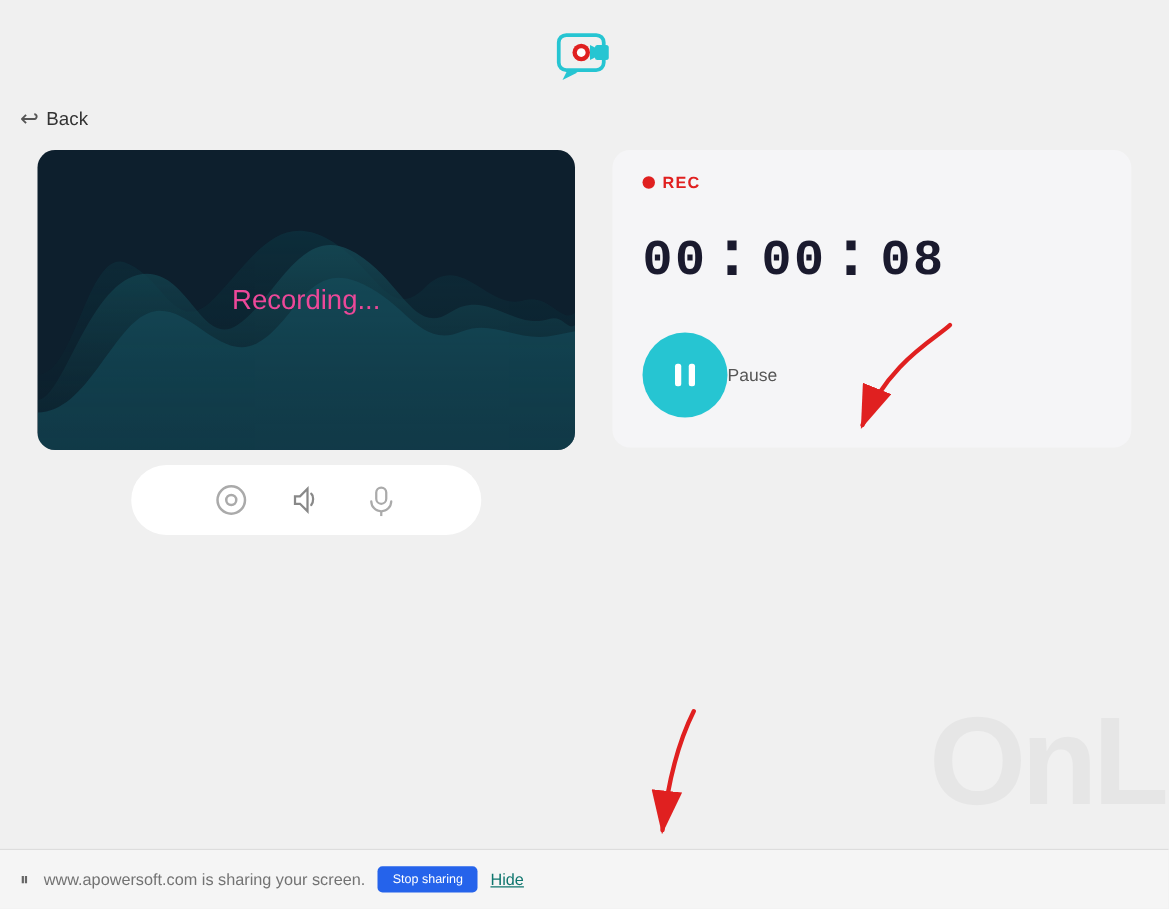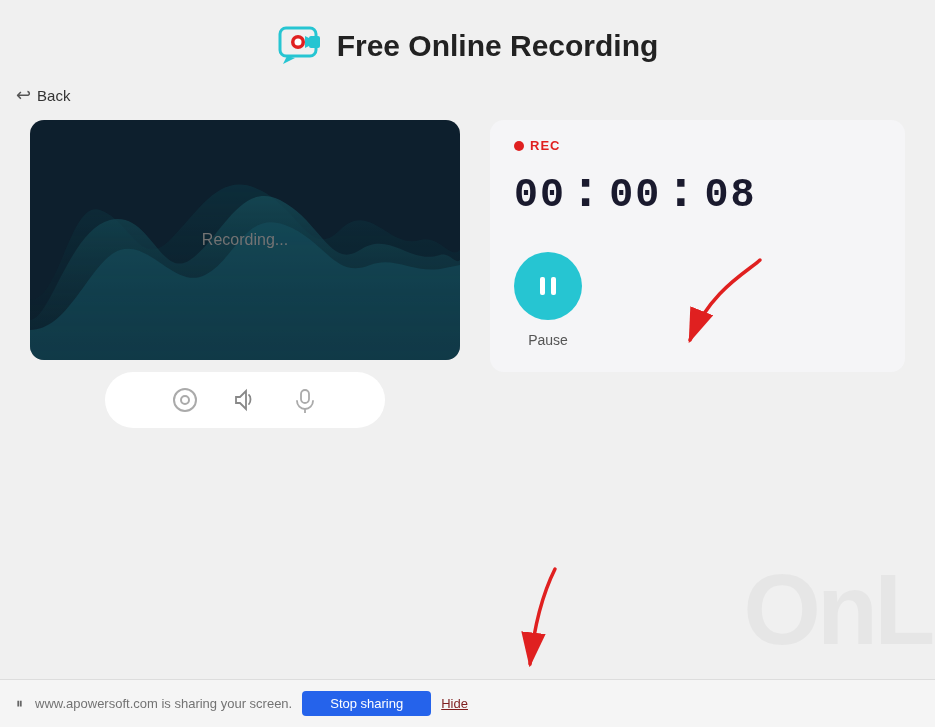--- a/index.html
+++ b/index.html
@@ -77,22 +77,22 @@
     .waveform-container {
       position: absolute;
       width: 100%;
       height: 100%;
       display: flex;
       align-items: center;
       justify-content: center;
     }
 
     .recording-label {
-      color: #737373;
-      font-size: 16px;
+      color: #ec4899;
+      font-size: 22px;
       font-weight: 500;
       position: absolute;
       z-index: 10;
       text-align: center;
     }
 
     
     .waveform-svg {
       width: 100%;
       height: 100%;
@@ -131,21 +131,21 @@
       background: #f5f5f7;
       border-radius: 14px;
       padding: 18px 24px 24px;
       margin-bottom: 10px;
     }
 
     .rec-indicator {
       display: flex;
       align-items: center;
       gap: 6px;
-      margin-bottom: 6px;
+      margin-bottom: 20px;
     }
 
     .rec-dot {
       width: 10px;
       height: 10px;
       background: #e02020;
       border-radius: 50%;
     }
 
     .rec-text {
@@ -179,23 +179,23 @@
     
     .btn-row {
       display: flex;
       gap: 20px;
       margin-top: 20px;
       align-items: flex-start;
     }
 
     .btn-group {
       display: flex;
-      flex-direction: column;
-      align-items: center;
-      gap: 12px;
+      flex-direction: row;
+      align-items: center;
+      gap: 0;
     }
 
     .btn-circle {
       width: 68px;
       height: 68px;
       border-radius: 50%;
       background: #26c5d2;
       display: flex;
       align-items: center;
       justify-content: center;
@@ -255,28 +255,28 @@
       flex: 0 0 auto;
       color: #737373;
       font-size: 13px;
     }
 
     .stop-sharing-btn {
       background: #2563eb;
       color: white;
       border: none;
       border-radius: 4px;
-      padding: 5px 28px;
-      font-size: 13px;
+      padding: 5px 12px;
+      font-size: 10px;
       font-weight: 500;
       cursor: pointer;
     }
 
     .hide-link {
-      color: #7f1d1d;
+      color: #0f766e;
       font-size: 13px;
       cursor: pointer;
       text-decoration: underline;
     }
 
     
     .red-arrow-1 {
       position: absolute;
       right: 165px;
       top: 250px;
@@ -316,21 +316,20 @@
 
       <polygon points="10,34 6,42 18,36" fill="#26c5d2"></polygon>
 
       <circle cx="21" cy="20" r="7" fill="#e02020"></circle>
       <circle cx="21" cy="20" r="3.5" fill="white"></circle>
 
       <rect x="32" y="14" width="11" height="12" rx="2" fill="#26c5d2"></rect>
       <polygon points="32,16 28,14 28,26 32,24" fill="#26c5d2"></polygon>
     </svg>
   </div>
-  <h1 class="header-title">Free Online Recording</h1>
 </div>
 
 <div class="back-btn">
   <span style="font-size:18px; color:#555;">↩</span>
   <span>Back</span>
 </div>
 
 <div class="main-content">
 
   <div class="video-panel">

